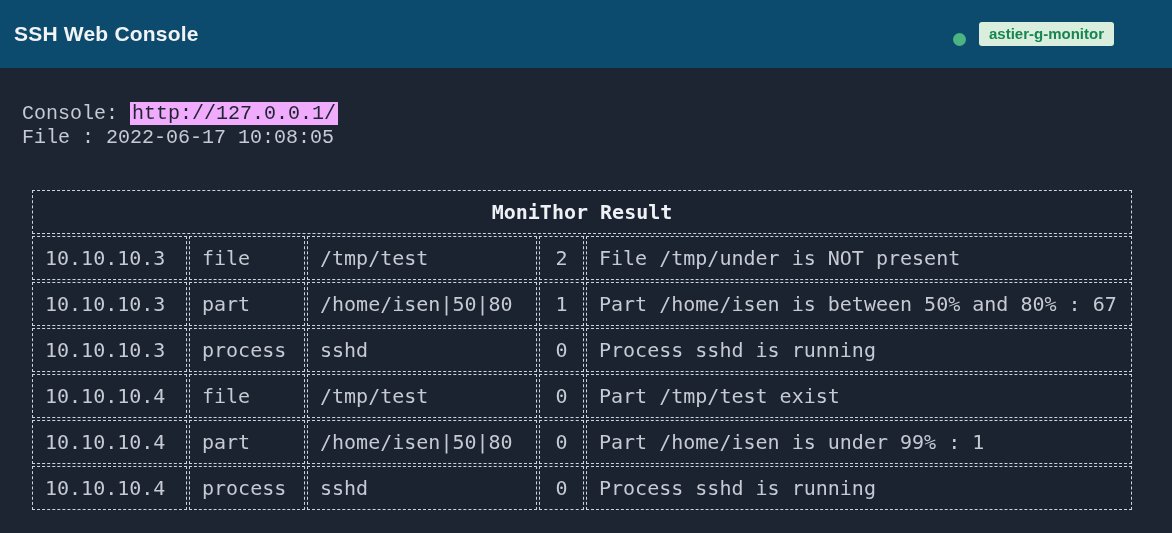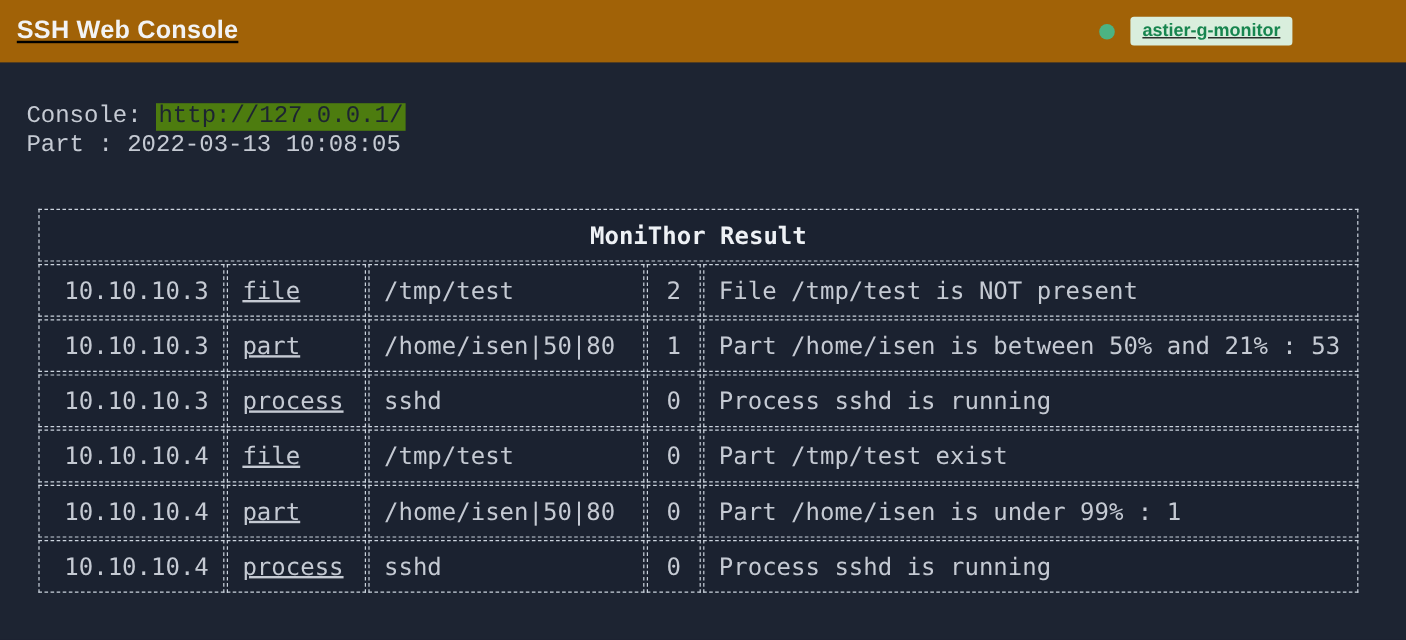--- a/index.html
+++ b/index.html
@@ -7,40 +7,39 @@
     padding: 0;
     width: 1172px;
     height: 533px;
     overflow: hidden;
     background: #1d2432;
     font-family: "DejaVu Sans Mono", monospace;
   }
 
   
   .topbar {
-    height: 52px;
-    background: #a16207;
+    height: 68px;
+    background: #0c4a6e;
     display: flex;
     align-items: center;
     box-sizing: border-box;
     padding: 0 0 0 14px;
-    text-decoration: underline;
   }
   .app-title {
     font-family: "Liberation Sans", sans-serif;
     font-weight: bold;
     font-size: 21px;
     color: #f2f3f5;
     letter-spacing: 0.2px;
   }
   .status-group {
     margin-left: auto;
-    margin-right: 95px;
+    margin-right: 58px;
     display: flex;
-    align-items: center;
+    align-items: flex-end;
   }
   .dot {
     width: 13px;
     height: 13px;
     border-radius: 50%;
     background: #4cb383;
     margin-right: 13px;
     display: inline-block;
   }
   .badge {
@@ -57,21 +56,21 @@
   
   .info {
     margin: 34px 0 0 22px;
     font-family: "Liberation Mono", monospace;
     font-size: 20px;
     line-height: 24px;
     color: #c5cad3;
   }
   .info .line { white-space: pre; }
   .url {
-    background: #4d7c0f;
+    background: #f0abfc;
     color: #1d2432;
     text-decoration: none;
     padding: 0 2px;
     margin-top: 31px;
   }
 
   
   table.monitor {
     margin: 38px 0 0 30px;
     width: 1104px;
@@ -89,41 +88,41 @@
     line-height: 22px;
     overflow: hidden;
     white-space: nowrap;
     background: #1b2230;
   }
   table.monitor th {
     font-weight: bold;
     color: #eef1f5;
     text-align: center;
   }
-  td.col-host    { padding-left: 18px; text-align: right; }
-  td.col-check   { padding-left: 14px; text-decoration: underline; }
+  td.col-host    { padding-left: 18px; }
+  td.col-check   { padding-left: 14px; }
   td.col-target  { padding-left: 18px; }
   td.col-code    { text-align: center; padding-left: 4px; padding-right: 4px; }
   td.col-message { padding-left: 18px; }
 </style>
 </head>
 <body>
 
 <header class="topbar">
   <div class="app-title">SSH Web Console</div>
   <div class="status-group">
     <span class="dot"></span>
     <span class="badge">astier-g-monitor</span>
   </div>
 </header>
 
 <main>
   <div class="info">
     <div class="line"><span>Console: </span><a class="url" href="#">http://127.0.0.1/</a></div>
-    <div class="line"><span>Part : </span><span>2022-03-13 10:08:05</span></div>
+    <div class="line"><span>File : </span><span>2022-06-17 10:08:05</span></div>
   </div>
 
   <table class="monitor">
     <colgroup>
       <col style="width:155px">
       <col style="width:116px">
       <col style="width:230px">
       <col style="width:45px">
       <col>
     </colgroup>
@@ -131,28 +130,28 @@
       <tr>
         <th colspan="5">MoniThor Result</th>
       </tr>
     </thead>
     <tbody>
         <tr>
           <td class="col-host">10.10.10.3</td>
           <td class="col-check">file</td>
           <td class="col-target">/tmp/test</td>
           <td class="col-code">2</td>
-          <td class="col-message">File /tmp/test is NOT present</td>
+          <td class="col-message">File /tmp/under is NOT present</td>
         </tr>
         <tr>
           <td class="col-host">10.10.10.3</td>
           <td class="col-check">part</td>
           <td class="col-target">/home/isen|50|80</td>
           <td class="col-code">1</td>
-          <td class="col-message">Part /home/isen is between 50% and 21% : 53</td>
+          <td class="col-message">Part /home/isen is between 50% and 80% : 67</td>
         </tr>
         <tr>
           <td class="col-host">10.10.10.3</td>
           <td class="col-check">process</td>
           <td class="col-target">sshd</td>
           <td class="col-code">0</td>
           <td class="col-message">Process sshd is running</td>
         </tr>
         <tr>
           <td class="col-host">10.10.10.4</td>

